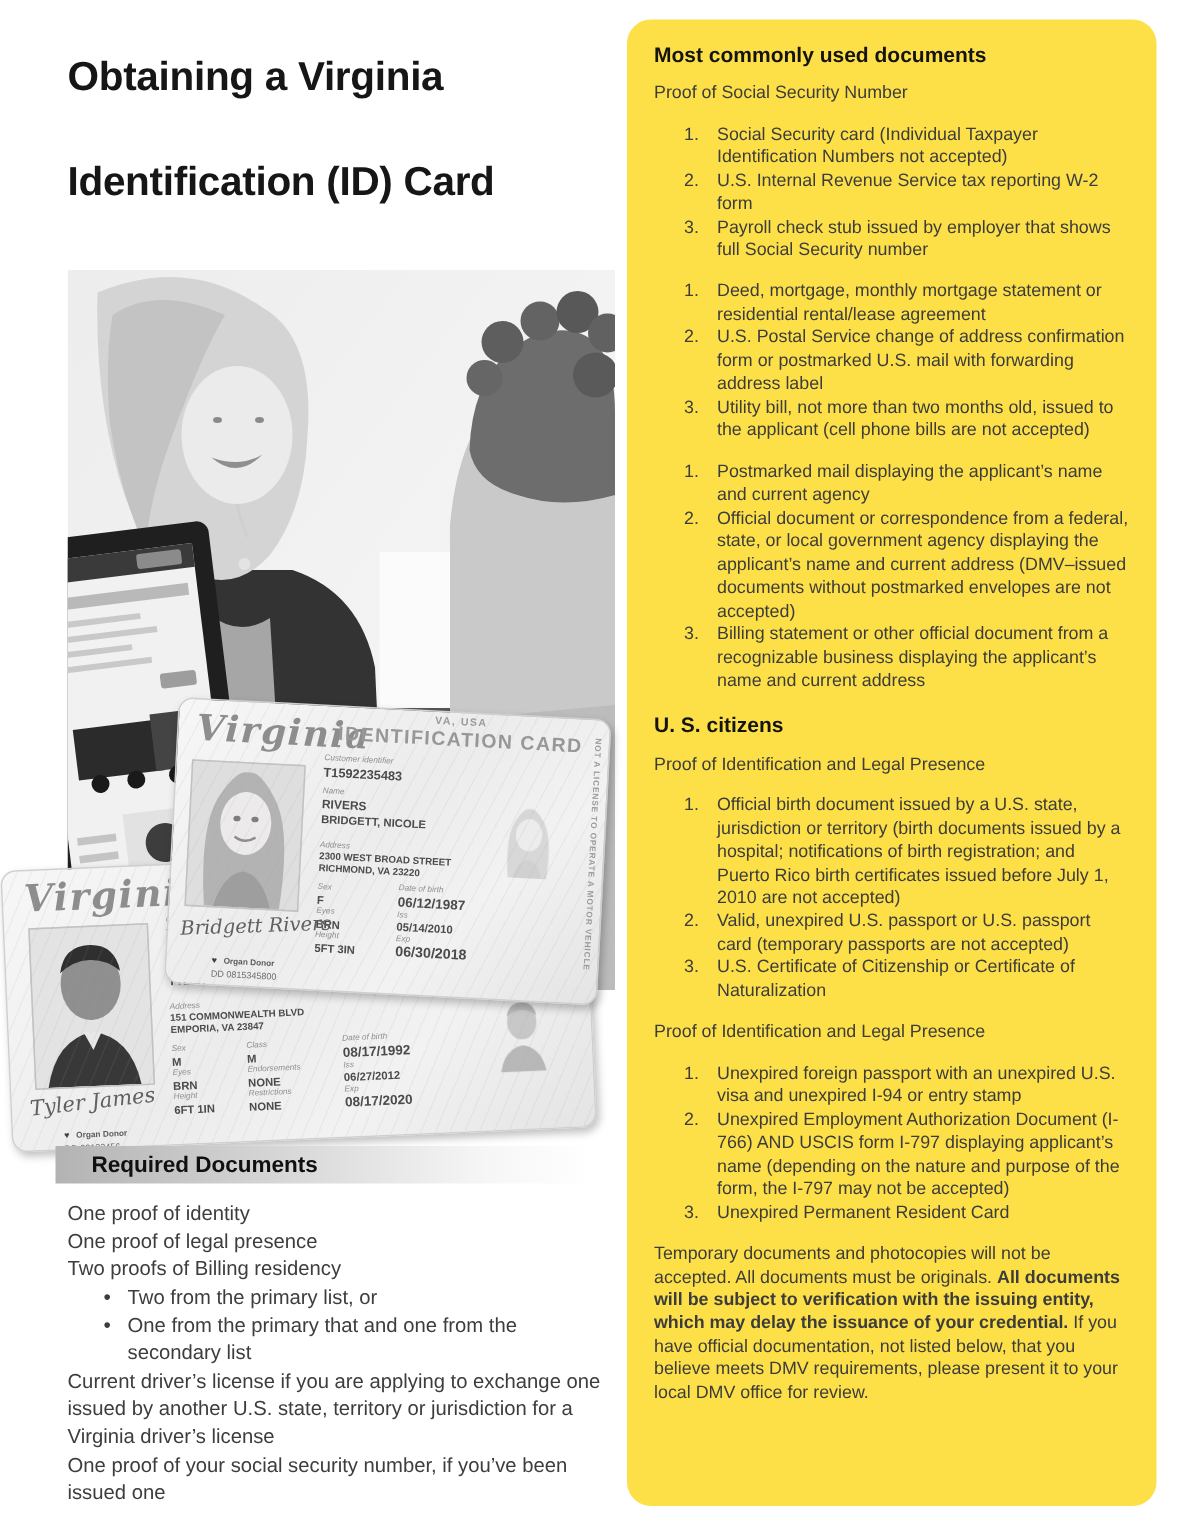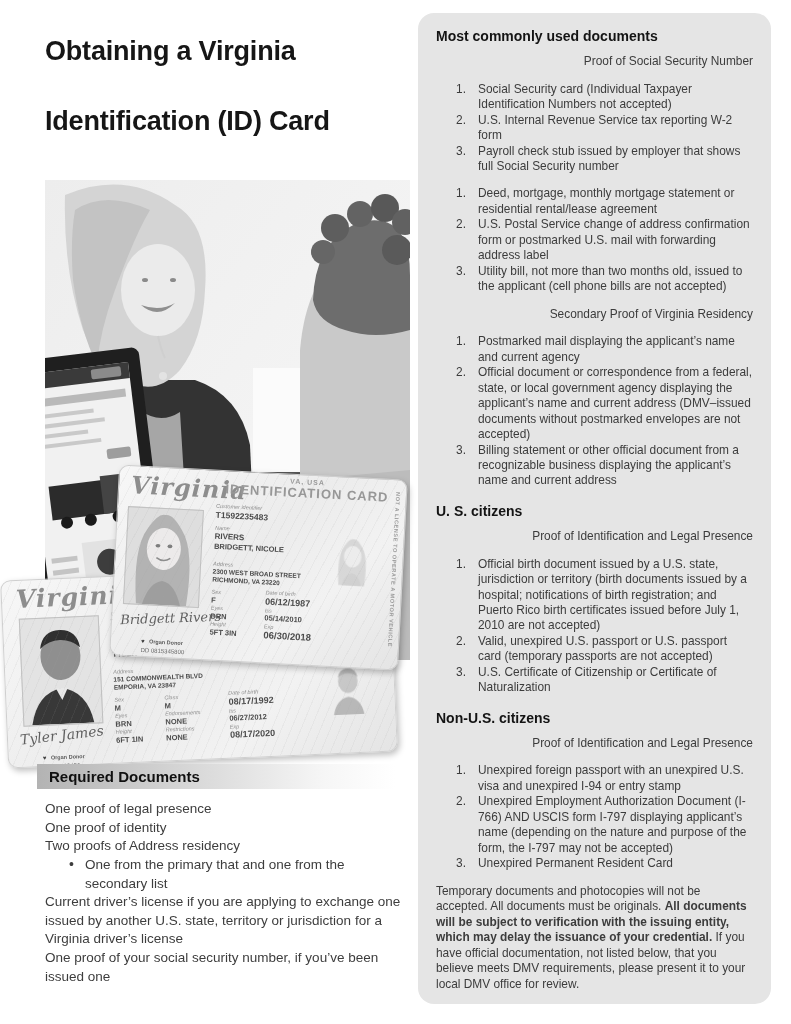--- a/index.html
+++ b/index.html
@@ -59,44 +59,44 @@
     font-size:5.5px; font-weight:bold; letter-spacing:0.6px; color:#9a9a9a;
   }
   .ghost { opacity:0.45; filter:blur(0.3px); }
   .organ { font-size:5.5px; font-weight:bold; color:#5a5a5a; }
   .ddnum { font-size:6px; color:#6a6a6a; }
 
   
   .req-header {
     position:absolute; left:37px; top:764px; width:358px; height:25px;
     background:linear-gradient(to right,#b3b3b3 0%,#d9d9d9 45%,#f6f6f6 80%,#ffffff 100%);
-    display:flex; align-items:center; padding-left:12px;
+    display:flex; align-items:center; padding-left:24px;
     font-size:15px; font-weight:bold; color:#101010;
     z-index:40;
   }
   .req-body {
     position:absolute; left:45px; top:800px; width:362px;
     font-size:13.5px; line-height:1.38; color:#3d3d3d;
   }
   .req-body .line { margin:0; }
   .bullet-list { list-style:none; margin:0 0 0 24px; }
   .bullet-list li { position:relative; padding-left:16px; }
   .bullet-list li::before { content:"\2022"; position:absolute; left:0; top:-1px; font-size:14px; }
 
   
   .panel {
     position:absolute; left:418px; top:13px; width:353px; height:991px;
-    background:#e5e5e5; border-radius:16px;
+    background:#fde047; border-radius:16px;
     padding:14px 18px 12px 18px;
     font-size:11.9px; line-height:1.3; color:#3c3c3c;
     overflow:hidden; z-index:5;
   }
   .panel h2 { font-size:14px; font-weight:bold; color:#141414; margin:0 0 9px 0; }
   .panel h2.spaced { margin-top:13px; }
-  .group-head { margin:0 0 2px 0;text-align:right; }
+  .group-head { margin:0 0 2px 0; }
   .num-list { list-style:none; counter-reset:n; margin:0 0 12px 0; padding-left:20px; }
   .num-list li { counter-increment:n; position:relative; padding-left:22px; margin:0; }
   .num-list li::before { content:counter(n) "."; position:absolute; left:0; }
   .panel p { margin:0 0 12px 0; }
 </style>
 </head>
 <body>
 
 <h1 class="doc-title">
   <span>Obtaining a Virginia</span><br>
@@ -310,24 +310,25 @@
   </div>
 
   <div class="side-vert" style="right:5px;top:12px;height:168px;">NOT A LICENSE TO OPERATE A MOTOR VEHICLE</div>
 </div>
 
 <div class="req-header">
   <span>Required Documents</span>
 </div>
 
 <div class="req-body">
+  <p class="line">One proof of identity</p>
   <p class="line">One proof of legal presence</p>
-  <p class="line">One proof of identity</p>
-  <p class="line">Two proofs of Address residency</p>
+  <p class="line">Two proofs of Billing residency</p>
   <ul class="bullet-list">
+    <li>Two from the primary list, or</li>
     <li>One from the primary that and one from the secondary list</li>
   </ul>
   <p class="line">Current driver’s license if you are applying to exchange one issued by another U.S. state, territory or jurisdiction for a Virginia driver’s license</p>
   <p class="line">One proof of your social security number, if you’ve been issued one</p>
 </div>
 
 <aside class="panel">
   <h2>Most commonly used documents</h2>
 
   <p class="group-head">Proof of Social Security Number</p>
@@ -336,36 +337,34 @@
     <li>U.S. Internal Revenue Service tax reporting W-2 form</li>
     <li>Payroll check stub issued by employer that shows full Social Security number</li>
   </ol>
 
   <ol class="num-list">
     <li>Deed, mortgage, monthly mortgage statement or residential rental/lease agreement</li>
     <li>U.S. Postal Service change of address confirmation form or postmarked U.S. mail with forwarding address label</li>
     <li>Utility bill, not more than two months old, issued to the applicant (cell phone bills are not accepted)</li>
   </ol>
 
-  <p class="group-head">Secondary Proof of Virginia Residency</p>
   <ol class="num-list">
     <li>Postmarked mail displaying the applicant’s name and current agency</li>
     <li>Official document or correspondence from a federal, state, or local government agency displaying the applicant’s name and current address (DMV–issued documents without postmarked envelopes are not accepted)</li>
     <li>Billing statement or other official document from a recognizable business displaying the applicant’s name and current address</li>
   </ol>
 
   <h2 class="spaced">U. S. citizens</h2>
   <p class="group-head">Proof of Identification and Legal Presence</p>
   <ol class="num-list">
     <li>Official birth document issued by a U.S. state, jurisdiction or territory (birth documents issued by a hospital; notifications of birth registration; and Puerto Rico birth certificates issued before July 1, 2010 are not accepted)</li>
     <li>Valid, unexpired U.S. passport or U.S. passport card (temporary passports are not accepted)</li>
     <li>U.S. Certificate of Citizenship or Certificate of Naturalization</li>
   </ol>
 
-  <h2 class="spaced">Non-U.S. citizens</h2>
   <p class="group-head">Proof of Identification and Legal Presence</p>
   <ol class="num-list">
     <li>Unexpired foreign passport with an unexpired U.S. visa and unexpired I-94 or entry stamp</li>
     <li>Unexpired Employment Authorization Document (I-766) AND USCIS form I-797 displaying applicant’s name (depending on the nature and purpose of the form, the I-797 may not be accepted)</li>
     <li>Unexpired Permanent Resident Card</li>
   </ol>
 
   <p><span>Temporary documents and photocopies will not be accepted. All documents must be originals. </span><b>All documents will be subject to verification with the issuing entity, which may delay the issuance of your credential.</b><span> If you have official documentation, not listed below, that you believe meets DMV requirements, please present it to your local DMV office for review.</span></p>
 
 </aside>

